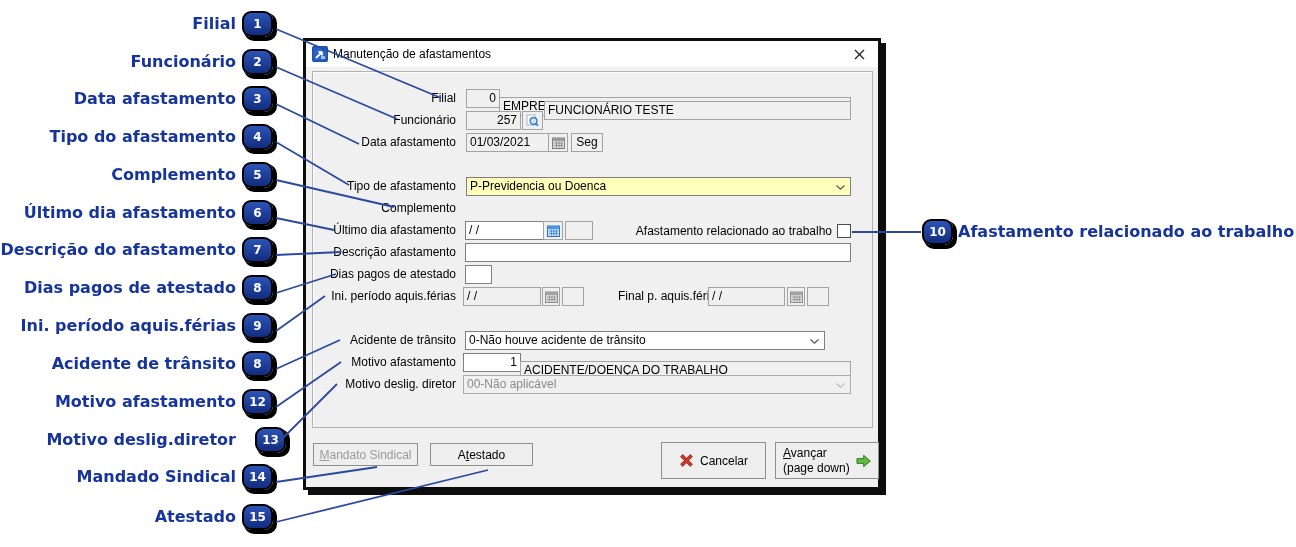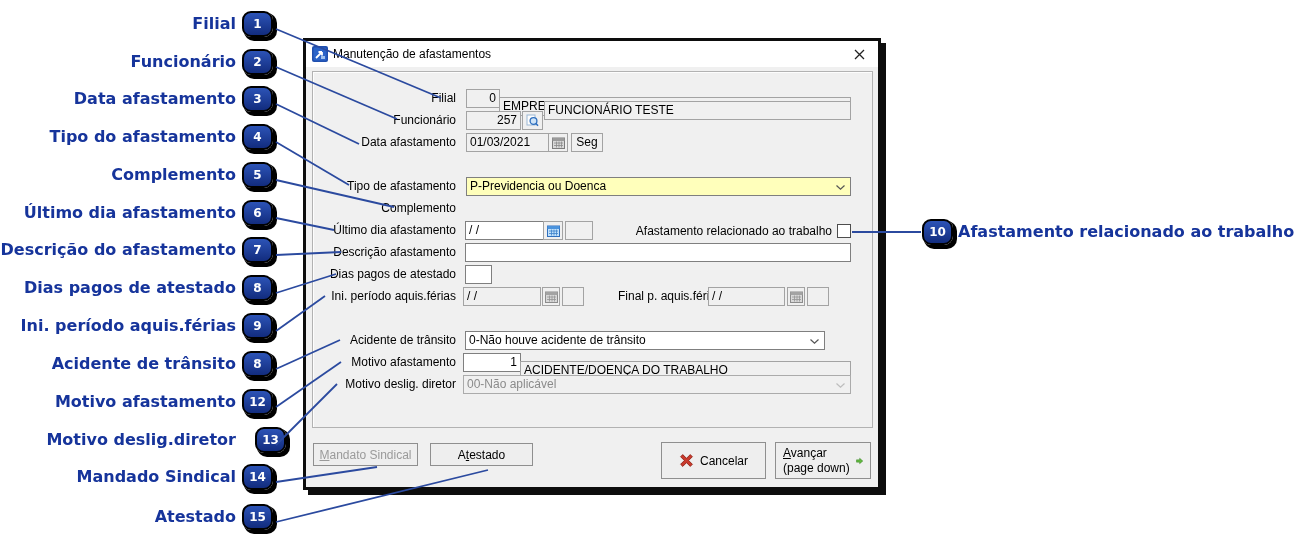--- a/index.html
+++ b/index.html
@@ -250,20 +250,20 @@
   </button>
   <button class="btn" style="left:124px;top:402px;width:103px;height:23px">
     <span><span>A</span><span class="u">t</span><span>estado</span></span>
   </button>
   <button class="btn" style="left:355px;top:401px;width:105px;height:37px">
     <svg width="15" height="15" viewBox="0 0 14 14">
       <path d="M1.5 3.5 L3.5 1.5 L7 5 L10.5 1.5 L12.5 3.5 L9 7 L12.5 10.5 L10.5 12.5 L7 9 L3.5 12.5 L1.5 10.5 L5 7 Z" fill="#c93a2d" stroke="#8d2015" stroke-width="0.8"></path>
     </svg>
     <span>Cancelar</span>
   </button>
-  <button class="btn" style="left:469px;top:401px;width:96px;height:37px;justify-content:space-between;padding:0 7px">
+  <button class="btn" style="left:469px;top:401px;width:104px;height:37px;justify-content:space-between;padding:0 7px">
     <span class="two-line"><span class="u">A</span><span>vançar</span><br><span>(page down)</span></span>
     <svg width="16" height="14" viewBox="0 0 16 14">
       <path d="M1 4.5 h7 V1 L15 7 L8 13 V9.5 H1 Z" fill="#63b93f" stroke="#2f7d1f" stroke-width="1"></path>
     </svg>
   </button>
 
 </div>
 
 </body></html>

